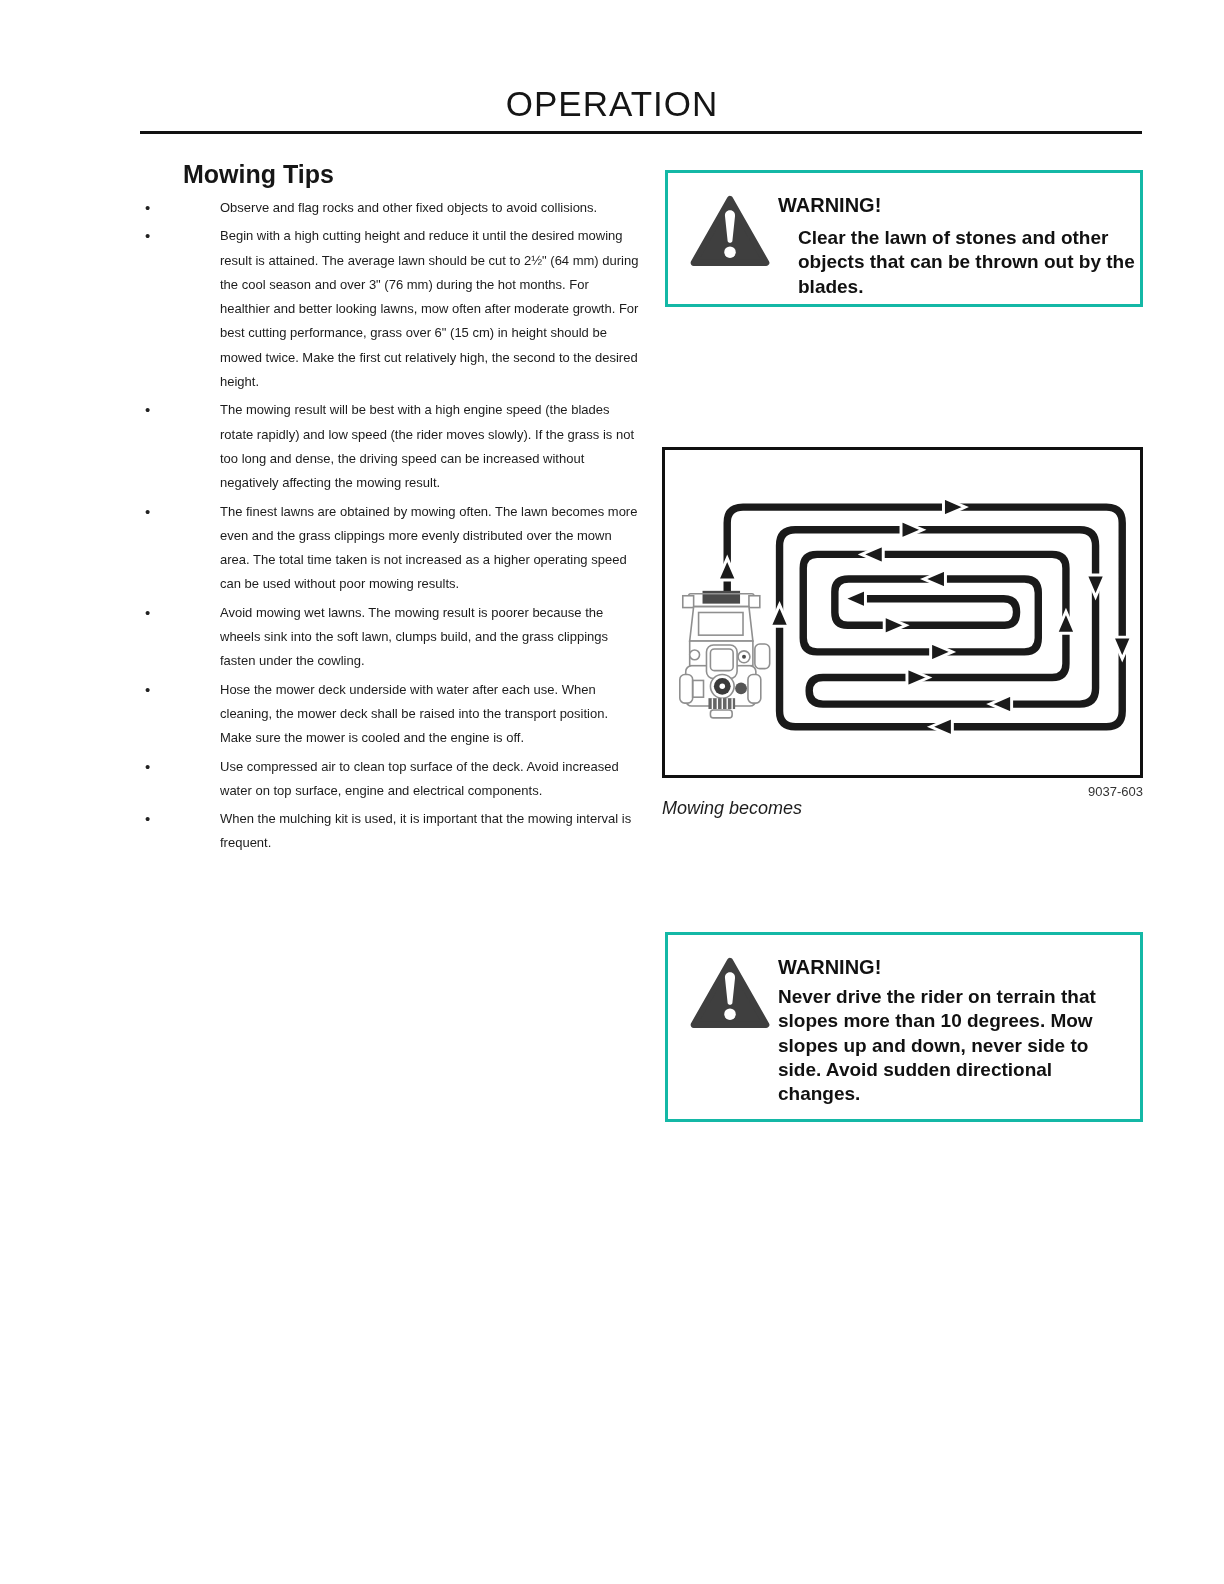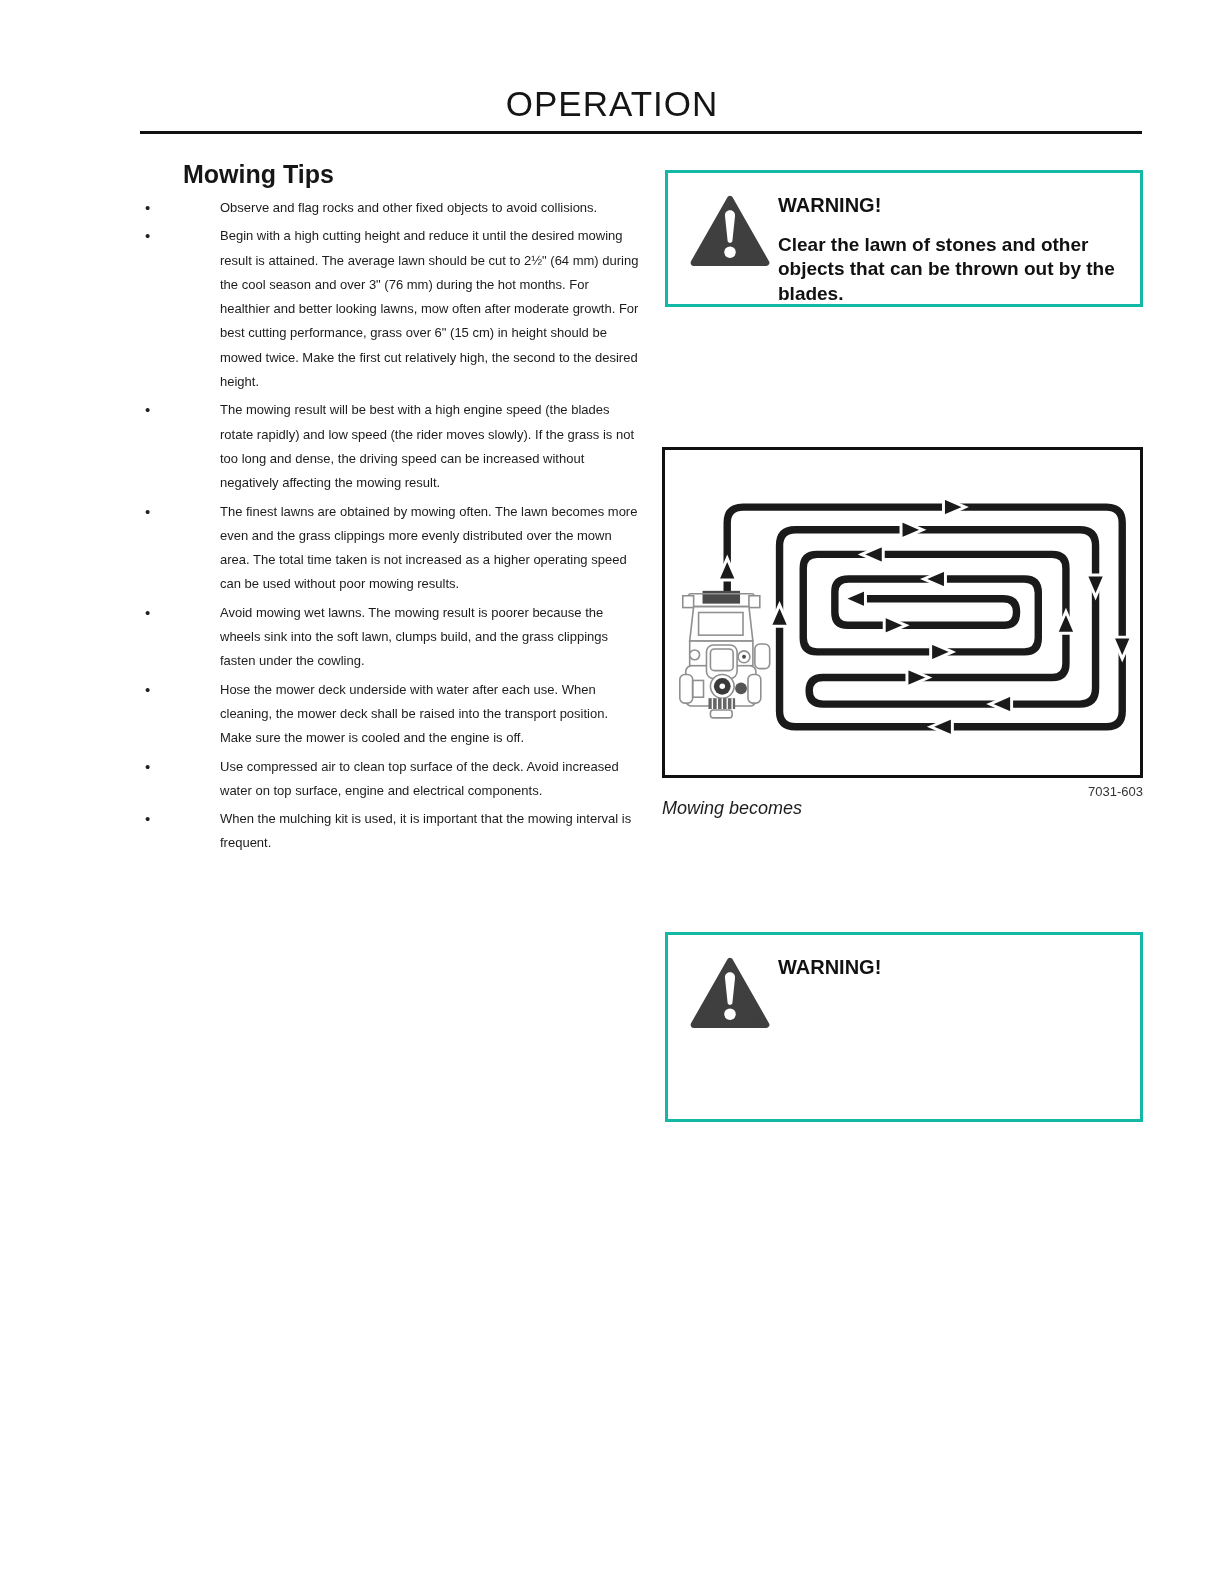--- a/index.html
+++ b/index.html
@@ -18,21 +18,21 @@
   .tip .bullet{width:37px;flex:0 0 37px;font-size:15px;line-height:24.3px;color:#222;}
   .tip .tip-text{flex:1;font-size:13px;line-height:24.3px;color:#1c1c1c;margin-left:38px;}
   .warning-box{
     position:absolute;left:665px;width:472px;border:3px solid #14b8a6;background:#fff;
   }
   #warning-1{top:170px;height:131px;}
   #warning-2{top:932px;height:184px;}
   .warn-icon{position:absolute;left:22px;top:21px;width:80px;height:73px;}
   .warn-title{position:absolute;left:110px;top:21px;font-size:20px;font-weight:bold;color:#111;}
   .warn-body{position:absolute;left:110px;width:354px;font-size:19px;font-weight:bold;line-height:24.3px;color:#111;}
-  #warning-1 .warn-body{top:60px;}
+  #warning-1 .warn-body{top:53px;margin-left:20px;}
   #warning-2 .warn-body{top:50px;}
   .figure-box{
     position:absolute;left:662px;top:447px;width:475px;height:325px;
     border:3px solid #101010;background:#fff;
   }
   .figure-box svg{display:block;width:100%;height:100%;}
   .figure-number{position:absolute;left:943px;top:784px;width:200px;text-align:right;font-size:13px;color:#333;}
   .figure-caption{position:absolute;left:662px;top:798px;font-size:18px;font-style:italic;color:#1c1c1c;}
   .footer{position:absolute;right:89px;top:1494px;font-size:14px;color:#222;}
   .footer .pagenum{font-size:17px;}
@@ -138,31 +138,32 @@
         <circle cx="44" cy="100" r="12" fill="#ffffff"></circle>
         <circle cx="44" cy="100" r="8.5" fill="#3a3a3a" stroke="none"></circle>
         <circle cx="44" cy="100" r="2.8" fill="#ffffff" stroke="none"></circle>
         <circle cx="63" cy="102" r="6" fill="#555555" stroke="none"></circle>
         <rect x="30" y="112" width="27" height="11" fill="#666666" stroke="none"></rect>
         <path d="M34 112 v11 M39 112 v11 M44 112 v11 M49 112 v11 M54 112 v11" stroke="#ffffff" stroke-width="1.4"></path>
         <rect x="32" y="124" width="22" height="8" rx="3" fill="#ffffff"></rect>
       </g>
     </svg>
   </div>
-  <div class="figure-number">7031-603</div>
+  <div class="figure-number">9037-603</div>
   <div class="figure-caption">Mowing becomes</div>
 
   <div class="warning-box" id="warning-2">
     <span class="warn-icon">
       <svg viewBox="0 0 64 58" xmlns="http://www.w3.org/2000/svg">
         <polygon points="32,4 61,55 3,55" fill="#3f3f3f" stroke="#3f3f3f" stroke-width="5" stroke-linejoin="round"></polygon>
         <path d="M32 13 C34.6 13 36.3 15.1 36 17.7 L33.9 37.5 C33.75 39.4 30.25 39.4 30.1 37.5 L28 17.7 C27.7 15.1 29.4 13 32 13 Z" fill="#ffffff"></path>
         <circle cx="32" cy="46.5" r="4.6" fill="#ffffff"></circle>
       </svg>
     </span>
     <div class="warn-title">WARNING!</div>
+    <div class="warn-body">Never drive the rider on terrain that slopes more than 10 degrees. Mow slopes up and down, never side to side. Avoid sudden directional changes.</div>
   </div>
 
   <div class="footer">
     <span>Husqvarna-</span><span class="pagenum">50</span>
   </div>
 
 </div>
 
 </body></html>

